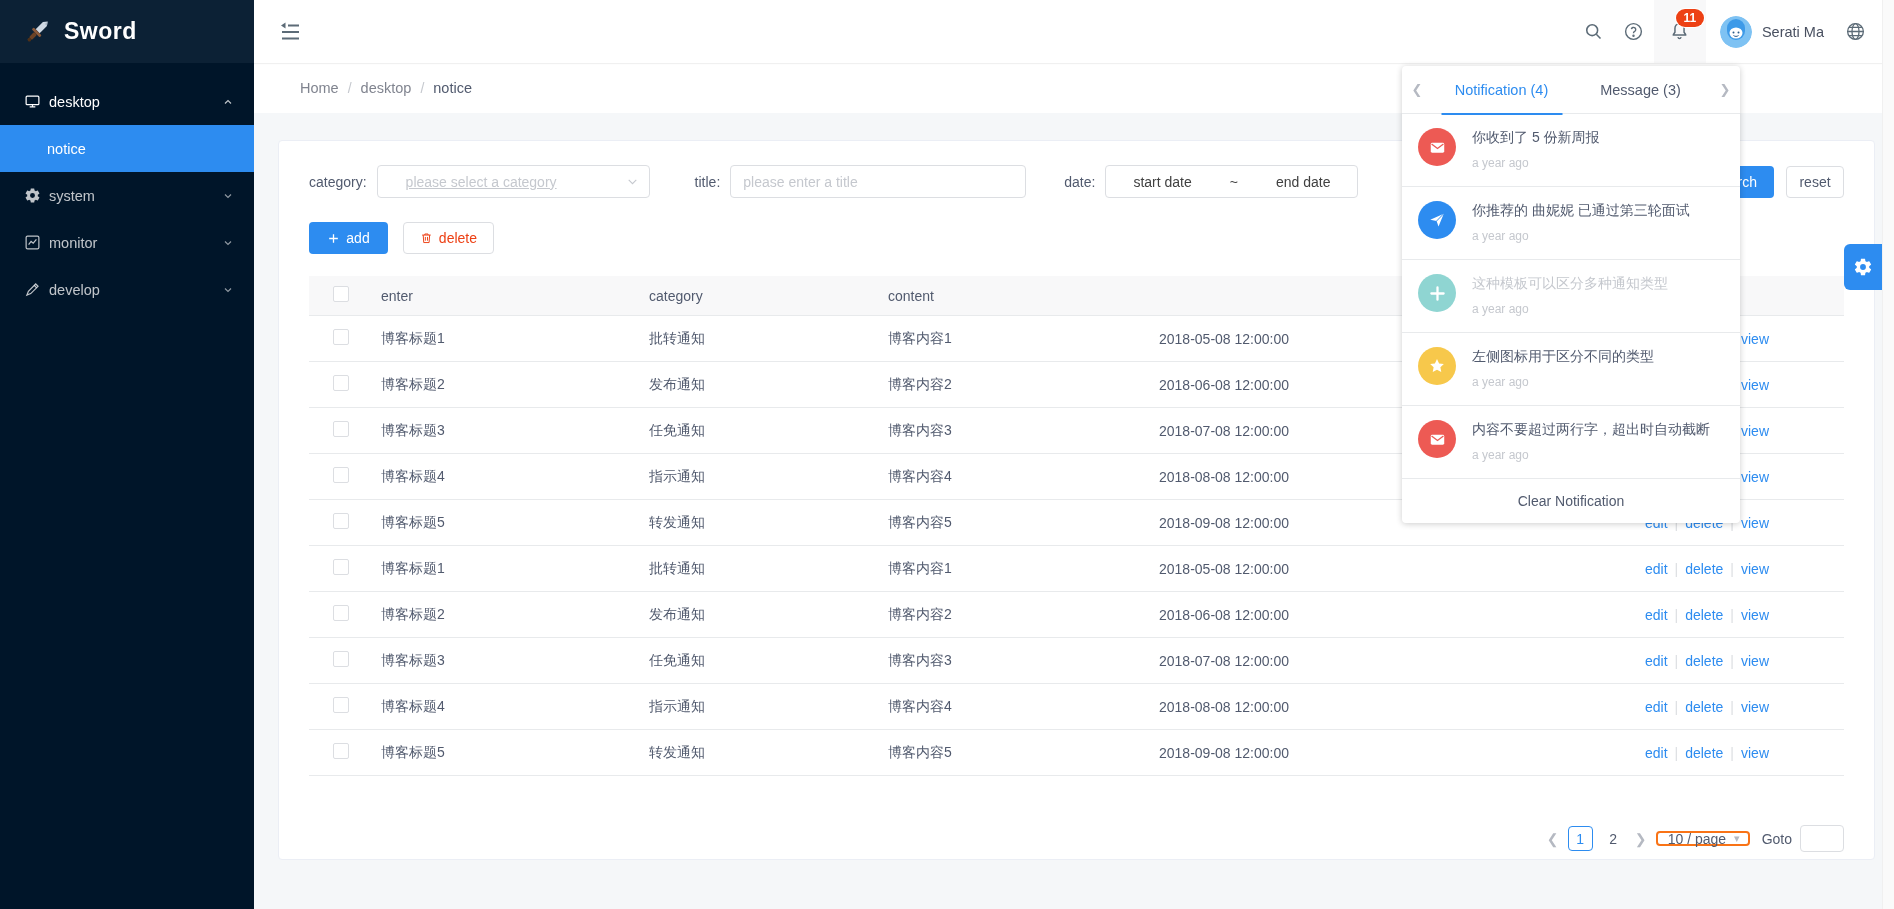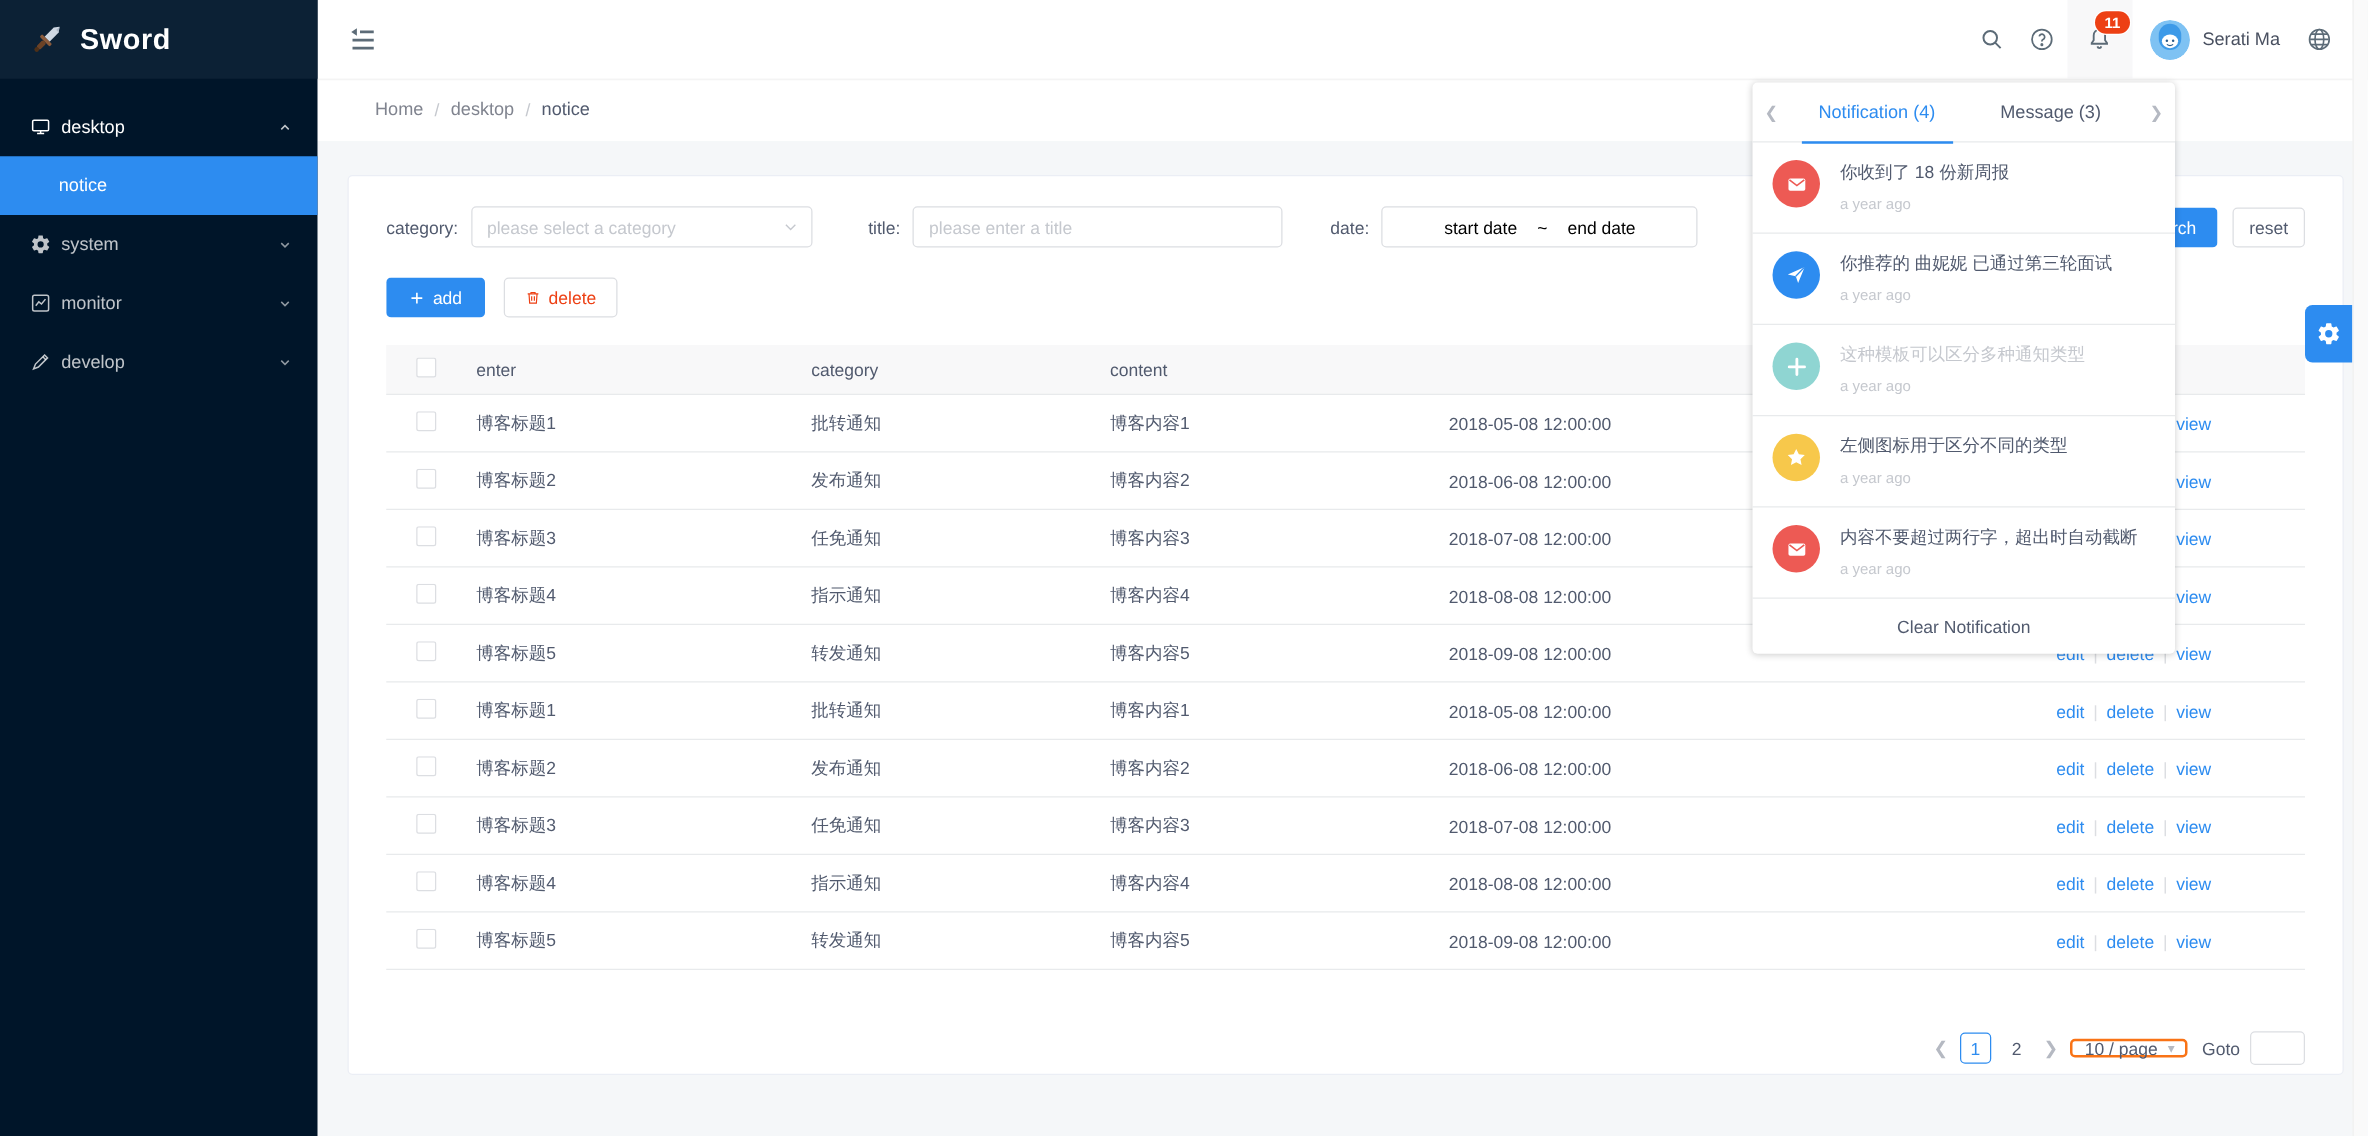--- a/index.html
+++ b/index.html
@@ -43,27 +43,27 @@
   .crumb-sep { color:#c5c8ce; margin:0 9px; }
 
   
   .content { position:absolute; left:254px; top:113px; right:0; bottom:0; background:#f5f7f9; }
   .card { position:absolute; left:24px; top:27px; width:1597px; height:720px; background:#fff; border:1px solid #ebeef5; border-radius:4px; }
 
   
   .filter-row { position:absolute; left:30px; right:30px; top:24px; height:33px; display:flex; align-items:center; }
   .f-label { color:#515a6e; margin-right:10px; }
   .select-box { width:273px; height:33px; border:1px solid #dcdee2; border-radius:4px; display:flex; align-items:center;
-                justify-content:space-between; padding:0 10px 0 12px; color:#c5c8ce; cursor:pointer; background:#fff; }
+                justify-content:space-between; padding:0 10px 0 28px; color:#c5c8ce; cursor:pointer; background:#fff;text-decoration:underline; }
   .text-input { height:33px; border:1px solid #dcdee2; border-radius:4px; padding:0 12px; font-size:14px; color:#515a6e;
                 font-family:inherit; outline:none; background:#fff; }
   .text-input::placeholder { color:#c5c8ce; }
   .title-input { width:296px; margin-right:38px; }
   .date-box { width:253px; height:33px; border:1px solid #dcdee2; border-radius:4px; display:flex; align-items:center;
-              justify-content:center; gap:16px; color:#000000; cursor:text; background:#fff; }
+              justify-content:center; gap:38px; color:#404040; cursor:text; background:#fff; }
   .filter-spacer { flex:1; }
   .btn { height:32px; border-radius:4px; border:1px solid transparent; display:inline-flex; align-items:center; justify-content:center;
          padding:0 16px; font-size:14px; cursor:pointer; font-family:inherit; }
   .btn-primary { background:#2d8cf0; color:#fff; }
   .btn-default { background:#fff; border-color:#dcdee2; color:#515a6e; }
   .btn-search { width:76px; margin-right:12px; }
   .btn-reset { width:58px; }
 
   
   .toolbar { position:absolute; left:30px; top:81px; display:flex; gap:15px; }
@@ -400,21 +400,21 @@
   </div>
   <div id="notif-list">
   <div class="notif-item">
     <span class="notif-icon" style="background: rgb(237, 90, 84);">
           <svg viewBox="0 0 24 24" width="19" height="19">
             <rect x="3.5" y="6" width="17" height="12.5" rx="1.8" fill="#fff"></rect>
             <path d="M4.5 7.5 12 13.2l7.5-5.7" fill="none" stroke="#ed5a54" stroke-width="1.7"></path>
           </svg>
         </span>
     <span class="notif-body">
-      <div class="notif-title">你收到了 18 份新周报</div>
+      <div class="notif-title">你收到了 5 份新周报</div>
       <div class="notif-time">a year ago</div>
     </span>
   </div>
 
   <div class="notif-item">
     <span class="notif-icon" style="background: rgb(45, 140, 240);">
           <svg viewBox="0 0 24 24" width="18" height="18">
             <path d="M3 11.5 21 3.5l-7 17-2.5-7.2z" fill="#fff"></path>
             <path d="M11.5 13.3 21 3.5" stroke="#2d8cf0" stroke-width="1.3"></path>
           </svg>

